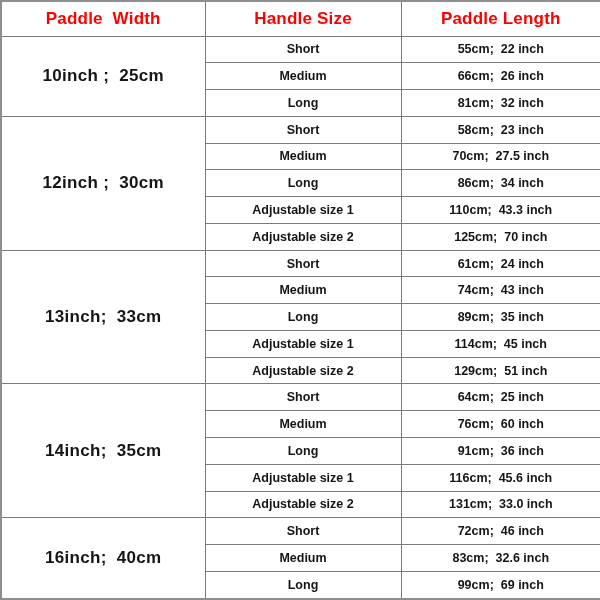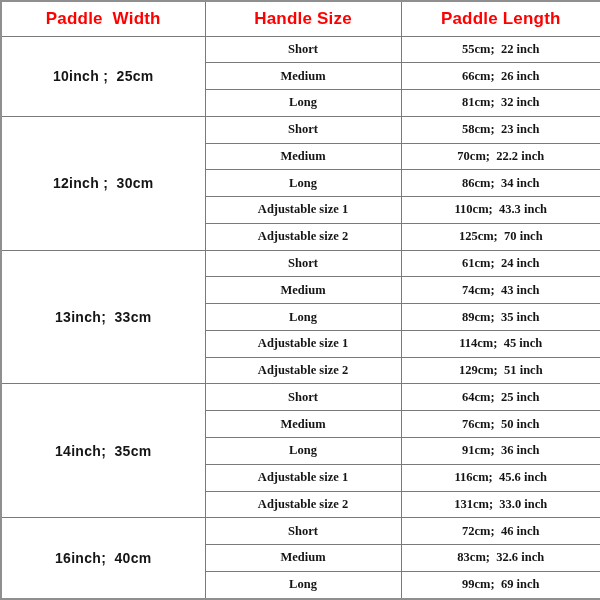--- a/index.html
+++ b/index.html
@@ -26,27 +26,26 @@
     font-weight: bold;
     color: #151515;
   }
   .size-table thead tr { height: 35px; }
   .size-table th {
     font-size: 17px;
     color: #fe0000;
     letter-spacing: 0.2px;
   }
   .size-table td.paddle {
-    font-size: 14px;
+    font-size: 17px;
     letter-spacing: 0.3px;
   }
   .size-table td.handle,
   .size-table td.length {
     font-size: 12.5px;
-    font-family: Liberation Serif, serif;
   }
 </style>
 </head>
 <body>
 
 <table class="size-table">
   <colgroup>
     <col style="width:204px">
     <col style="width:196px">
     <col style="width:200px">
@@ -72,21 +71,21 @@
         <td class="handle">Long</td>
         <td class="length">81cm;  32 inch</td>
       </tr>
       <tr>
         <td class="paddle" rowspan="5">12inch ;  30cm</td>
         <td class="handle">Short</td>
         <td class="length">58cm;  23 inch</td>
       </tr>
       <tr>
         <td class="handle">Medium</td>
-        <td class="length">70cm;  22.2 inch</td>
+        <td class="length">70cm;  27.5 inch</td>
       </tr>
       <tr>
         <td class="handle">Long</td>
         <td class="length">86cm;  34 inch</td>
       </tr>
       <tr>
         <td class="handle">Adjustable size 1</td>
         <td class="length">110cm;  43.3 inch</td>
       </tr>
       <tr>
@@ -114,21 +113,21 @@
         <td class="handle">Adjustable size 2</td>
         <td class="length">129cm;  51 inch</td>
       </tr>
       <tr>
         <td class="paddle" rowspan="5">14inch;  35cm</td>
         <td class="handle">Short</td>
         <td class="length">64cm;  25 inch</td>
       </tr>
       <tr>
         <td class="handle">Medium</td>
-        <td class="length">76cm;  50 inch</td>
+        <td class="length">76cm;  60 inch</td>
       </tr>
       <tr>
         <td class="handle">Long</td>
         <td class="length">91cm;  36 inch</td>
       </tr>
       <tr>
         <td class="handle">Adjustable size 1</td>
         <td class="length">116cm;  45.6 inch</td>
       </tr>
       <tr>

